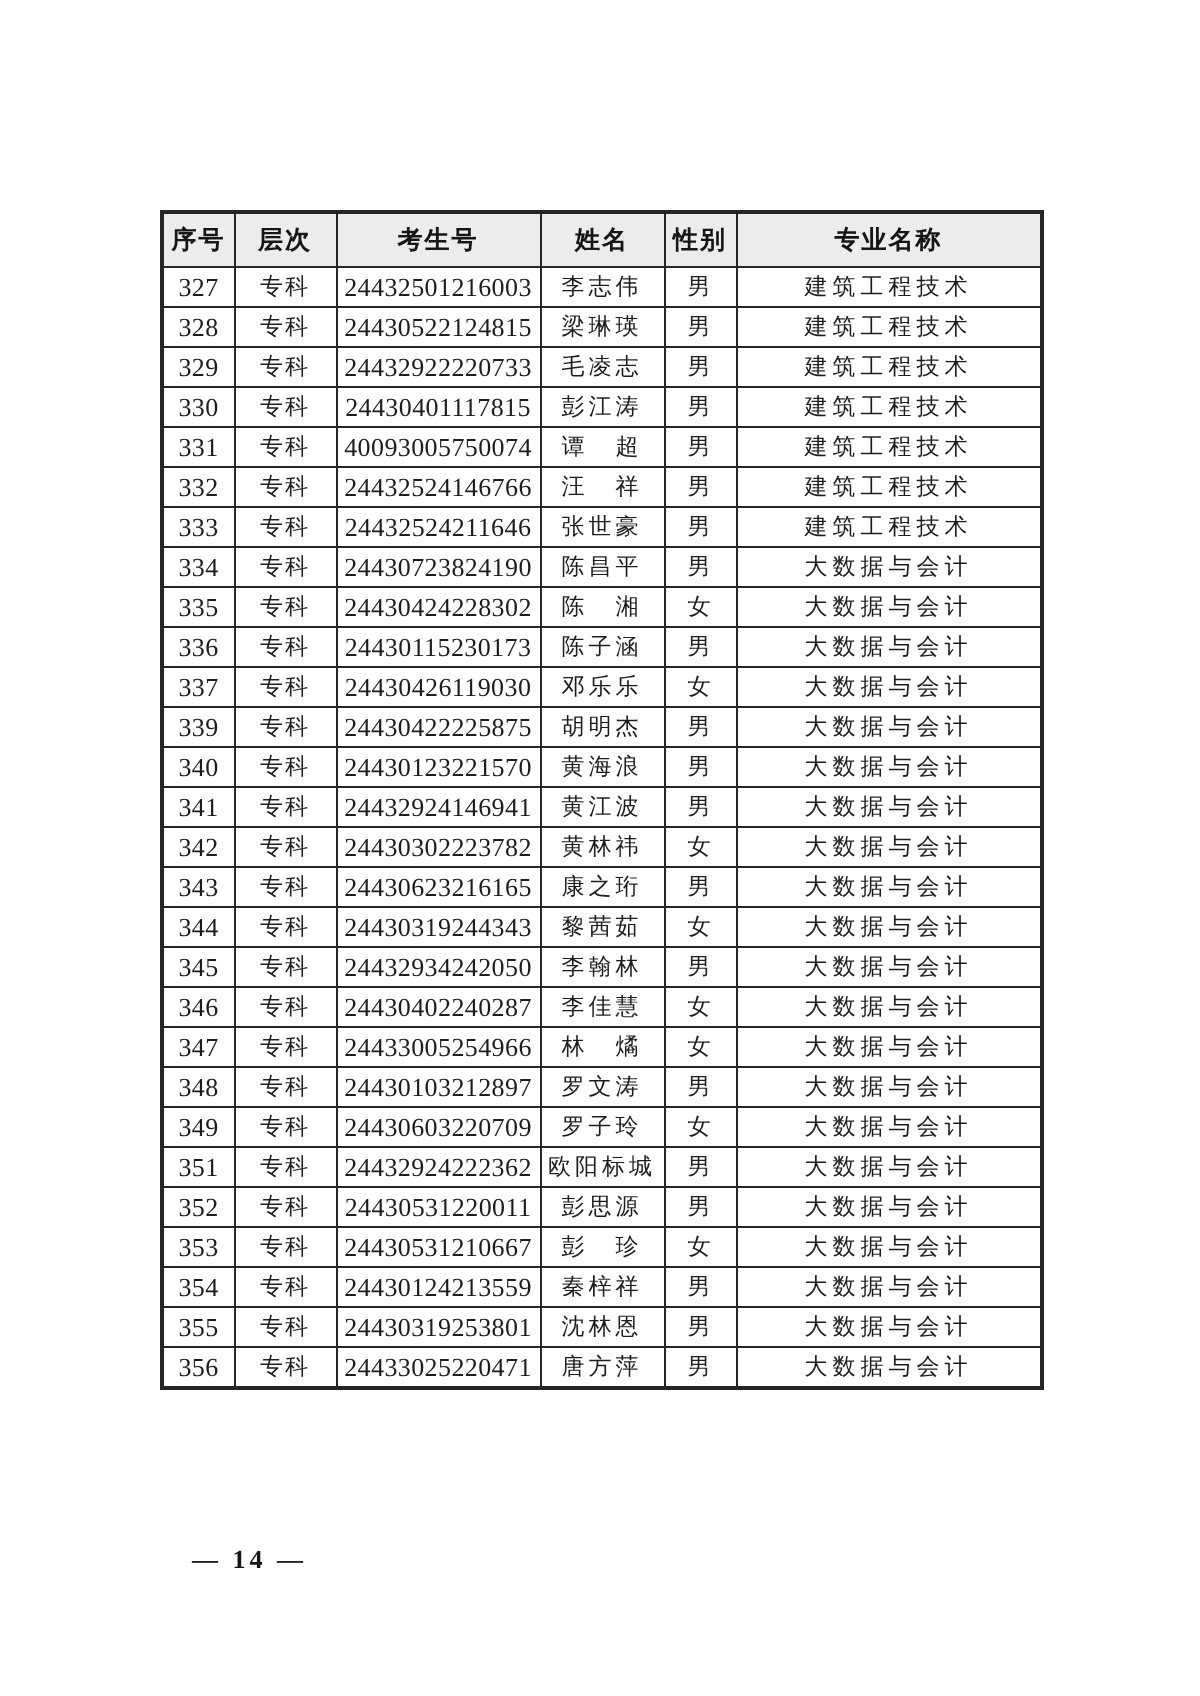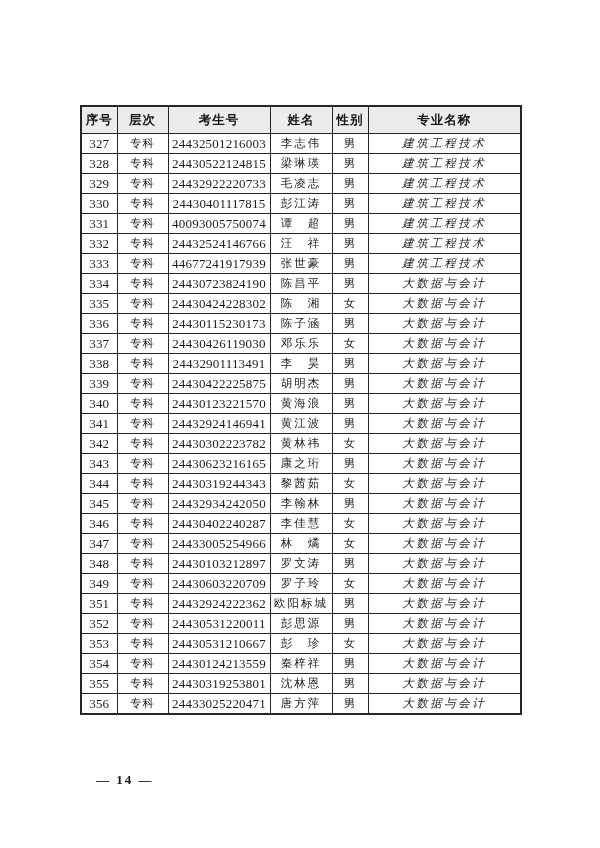--- a/index.html
+++ b/index.html
@@ -22,21 +22,21 @@
     padding:0;overflow:hidden;white-space:nowrap;
   }
   .roster thead th{
     height:26px;background:#ececec;
     font-weight:bold;font-size:12.5px;letter-spacing:1px;color:#161616;
   }
   .roster tbody td{height:19px;color:#1c1c1c;}
   .roster td.num{font-size:13px;letter-spacing:0.2px;text-align:center;}
   .roster td.cn{font-size:11.5px;letter-spacing:1px;}
   .roster td.name{letter-spacing:2px;}
-  .roster td.major{letter-spacing:2.5px;font-style:italic;}
+  .roster td.major{letter-spacing:2.5px;}
   .col-seq{width:36px;}
   .col-level{width:51px;}
   .col-examno{width:102px;}
   .col-name{width:62px;}
   .col-gender{width:36px;}
   .col-major{width:153px;}
   .footer{
     position:absolute;left:96px;top:772px;
     font-size:13px;font-weight:bold;letter-spacing:2px;color:#161616;
   }
@@ -110,21 +110,21 @@
           <td class="num">332</td>
           <td class="cn">专科</td>
           <td class="num">24432524146766</td>
           <td class="cn name">汪　祥</td>
           <td class="cn">男</td>
           <td class="cn major">建筑工程技术</td>
         </tr>
         <tr>
           <td class="num">333</td>
           <td class="cn">专科</td>
-          <td class="num">44677241917939</td>
+          <td class="num">24432524211646</td>
           <td class="cn name">张世豪</td>
           <td class="cn">男</td>
           <td class="cn major">建筑工程技术</td>
         </tr>
         <tr>
           <td class="num">334</td>
           <td class="cn">专科</td>
           <td class="num">24430723824190</td>
           <td class="cn name">陈昌平</td>
           <td class="cn">男</td>
@@ -145,28 +145,20 @@
           <td class="cn name">陈子涵</td>
           <td class="cn">男</td>
           <td class="cn major">大数据与会计</td>
         </tr>
         <tr>
           <td class="num">337</td>
           <td class="cn">专科</td>
           <td class="num">24430426119030</td>
           <td class="cn name">邓乐乐</td>
           <td class="cn">女</td>
-          <td class="cn major">大数据与会计</td>
-        </tr>
-        <tr>
-          <td class="num">338</td>
-          <td class="cn">专科</td>
-          <td class="num">24432901113491</td>
-          <td class="cn name">李　昊</td>
-          <td class="cn">男</td>
           <td class="cn major">大数据与会计</td>
         </tr>
         <tr>
           <td class="num">339</td>
           <td class="cn">专科</td>
           <td class="num">24430422225875</td>
           <td class="cn name">胡明杰</td>
           <td class="cn">男</td>
           <td class="cn major">大数据与会计</td>
         </tr>

